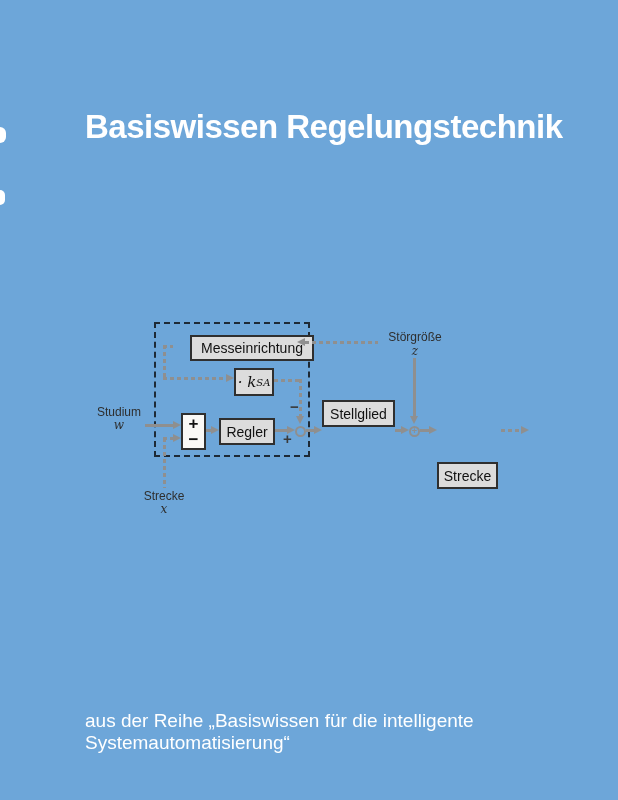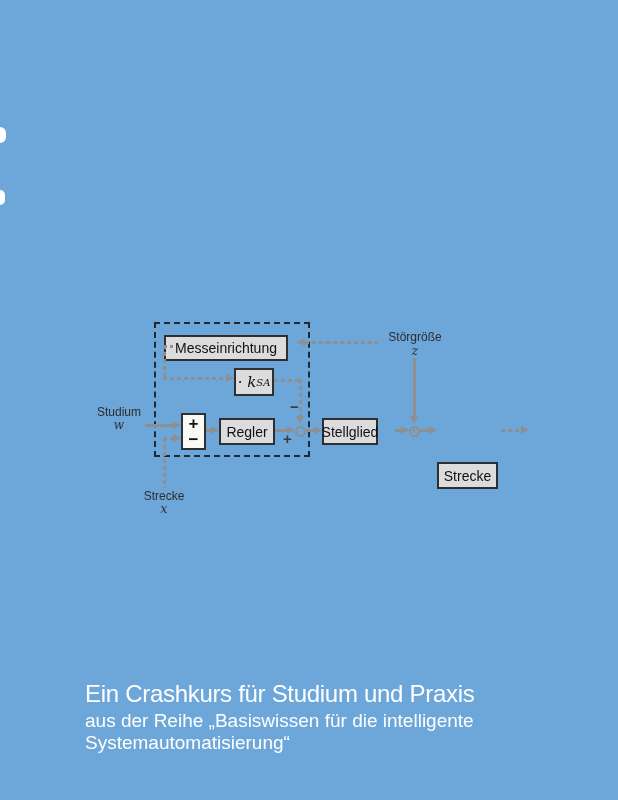--- a/index.html
+++ b/index.html
@@ -48,43 +48,44 @@
   .blk sub{font-size:10px;vertical-align:-3px;}
 </style>
 </head>
 <body>
 
 <div class="page">
 
   <div class="frag" style="top:127px;width:6px;height:16px;"></div>
   <div class="frag" style="top:190px;width:5px;height:15px;"></div>
 
+  <div class="title">Basiswissen Regelungstechnik</div>
 
   <div>
 
     <div class="loopbox" style="left:154px;top:322px;width:156px;height:135px;"></div>
 
-    <div class="blk" style="left:164px;top:335px;width:124px;height:26px;">
+    <div class="blk" style="left:190px;top:335px;width:124px;height:26px;">
       <span>Messeinrichtung</span>
     </div>
 
     <div class="blk math" style="left:234px;top:368px;width:40px;height:28px;font-size:15px;">
       <span>·</span>&nbsp;<span>k</span><sub>SA</sub>
     </div>
 
     <div class="blk sum" style="left:181px;top:413px;width:25px;height:37px;">
       <span>+</span>
       <span>−</span>
     </div>
 
     <div class="blk" style="left:219px;top:418px;width:56px;height:27px;">
       <span>Regler</span>
     </div>
 
-    <div class="blk" style="left:322px;top:418px;width:56px;height:27px;">
+    <div class="blk" style="left:322px;top:400px;width:73px;height:27px;">
       <span>Stellglied</span>
     </div>
 
     <div class="blk" style="left:437px;top:418px;width:61px;height:27px;margin-top:44px;">
       <span>Strecke</span>
     </div>
 
     <div class="circ" style="left:295px;top:426px;"></div>
     <div class="circ" style="left:409px;top:426px;">
       <span>+</span>
@@ -135,16 +136,15 @@
     <div class="lbl" style="left:84px;top:405px;width:70px;">Studium</div>
     <div class="lbl math" style="left:84px;top:418px;width:70px;">w</div>
 
     <div class="lbl" style="left:378px;top:330px;width:74px;">Störgröße</div>
     <div class="lbl math" style="left:378px;top:344px;width:74px;">z</div>
 
     <div class="lbl" style="left:129px;top:489px;width:70px;">Strecke</div>
     <div class="lbl math" style="left:129px;top:502px;width:70px;">x</div>
   </div>
 
-  <div class="tagline">Ein Crashkurs für Studium und Praxis</div>
   <div class="series">aus der Reihe „Basiswissen für die intelligente Systemautomatisierung“</div>
 
 </div>
 
 </body></html>

